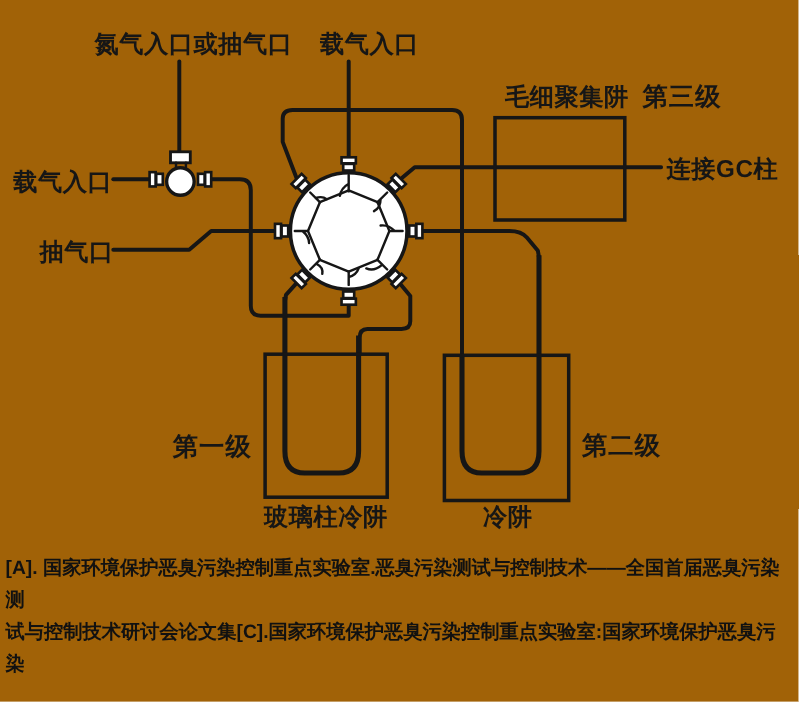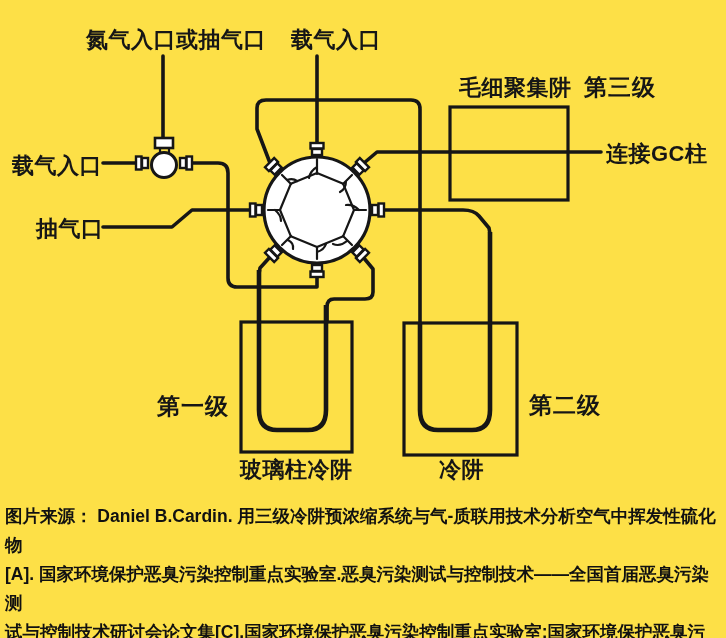--- a/index.html
+++ b/index.html
@@ -1,16 +1,16 @@
 <!DOCTYPE html>
 <html><head>
 <meta charset="utf-8">
 <style>
   html,body{margin:0;padding:0;background:#ffffff;}
-  #stage{position:relative;width:726px;height:638px;background:#fde047;overflow:hidden;
+  #stage{position:relative;width:726px;height:638px;background:#a16207;overflow:hidden;
          font-family:"Liberation Sans", sans-serif;}
   svg text{font-family:"Liberation Sans", sans-serif;font-weight:bold;fill:#161616;}
   .diagram-label{font-size:22px;letter-spacing:0.5px;}
   .stage-label{font-size:23px;letter-spacing:1px;}
   .pipe{stroke:#161616;stroke-width:3.6;fill:none;stroke-linecap:round;stroke-linejoin:round;}
   .tube{stroke:#161616;stroke-width:4.6;fill:none;stroke-linecap:butt;stroke-linejoin:round;}
   .box{stroke:#161616;stroke-width:3.2;fill:none;}
   .thin{stroke:#161616;stroke-width:2.2;fill:none;stroke-linecap:round;}
   #caption{position:absolute;left:5px;top:502px;width:716px;
            font-size:17.5px;font-weight:bold;color:#111;line-height:29px;
@@ -95,19 +95,18 @@
     <text class="diagram-label" x="12" y="173">载气入口</text>
     <text class="diagram-label" x="36" y="236">抽气口</text>
     <text class="stage-label" x="157" y="414" fill="#e8121d">第一级</text>
     <text class="stage-label" x="529" y="413" fill="#e8121d">第二级</text>
     <text class="diagram-label" x="240" y="477">玻璃柱冷阱</text>
     <text class="diagram-label" x="439" y="477">冷阱</text>
   </svg>
 
   
   <div id="caption">
-    <div>图片来源： Daniel B.Cardin. 用三级冷阱预浓缩系统与气-质联用技术分析空气中挥发性硫化物</div>
     <div>[A]. 国家环境保护恶臭污染控制重点实验室.恶臭污染测试与控制技术——全国首届恶臭污染测</div>
     <div>试与控制技术研讨会论文集[C].国家环境保护恶臭污染控制重点实验室:国家环境保护恶臭污染</div>
 
   </div>
 
 </div>
 
 </body></html>

